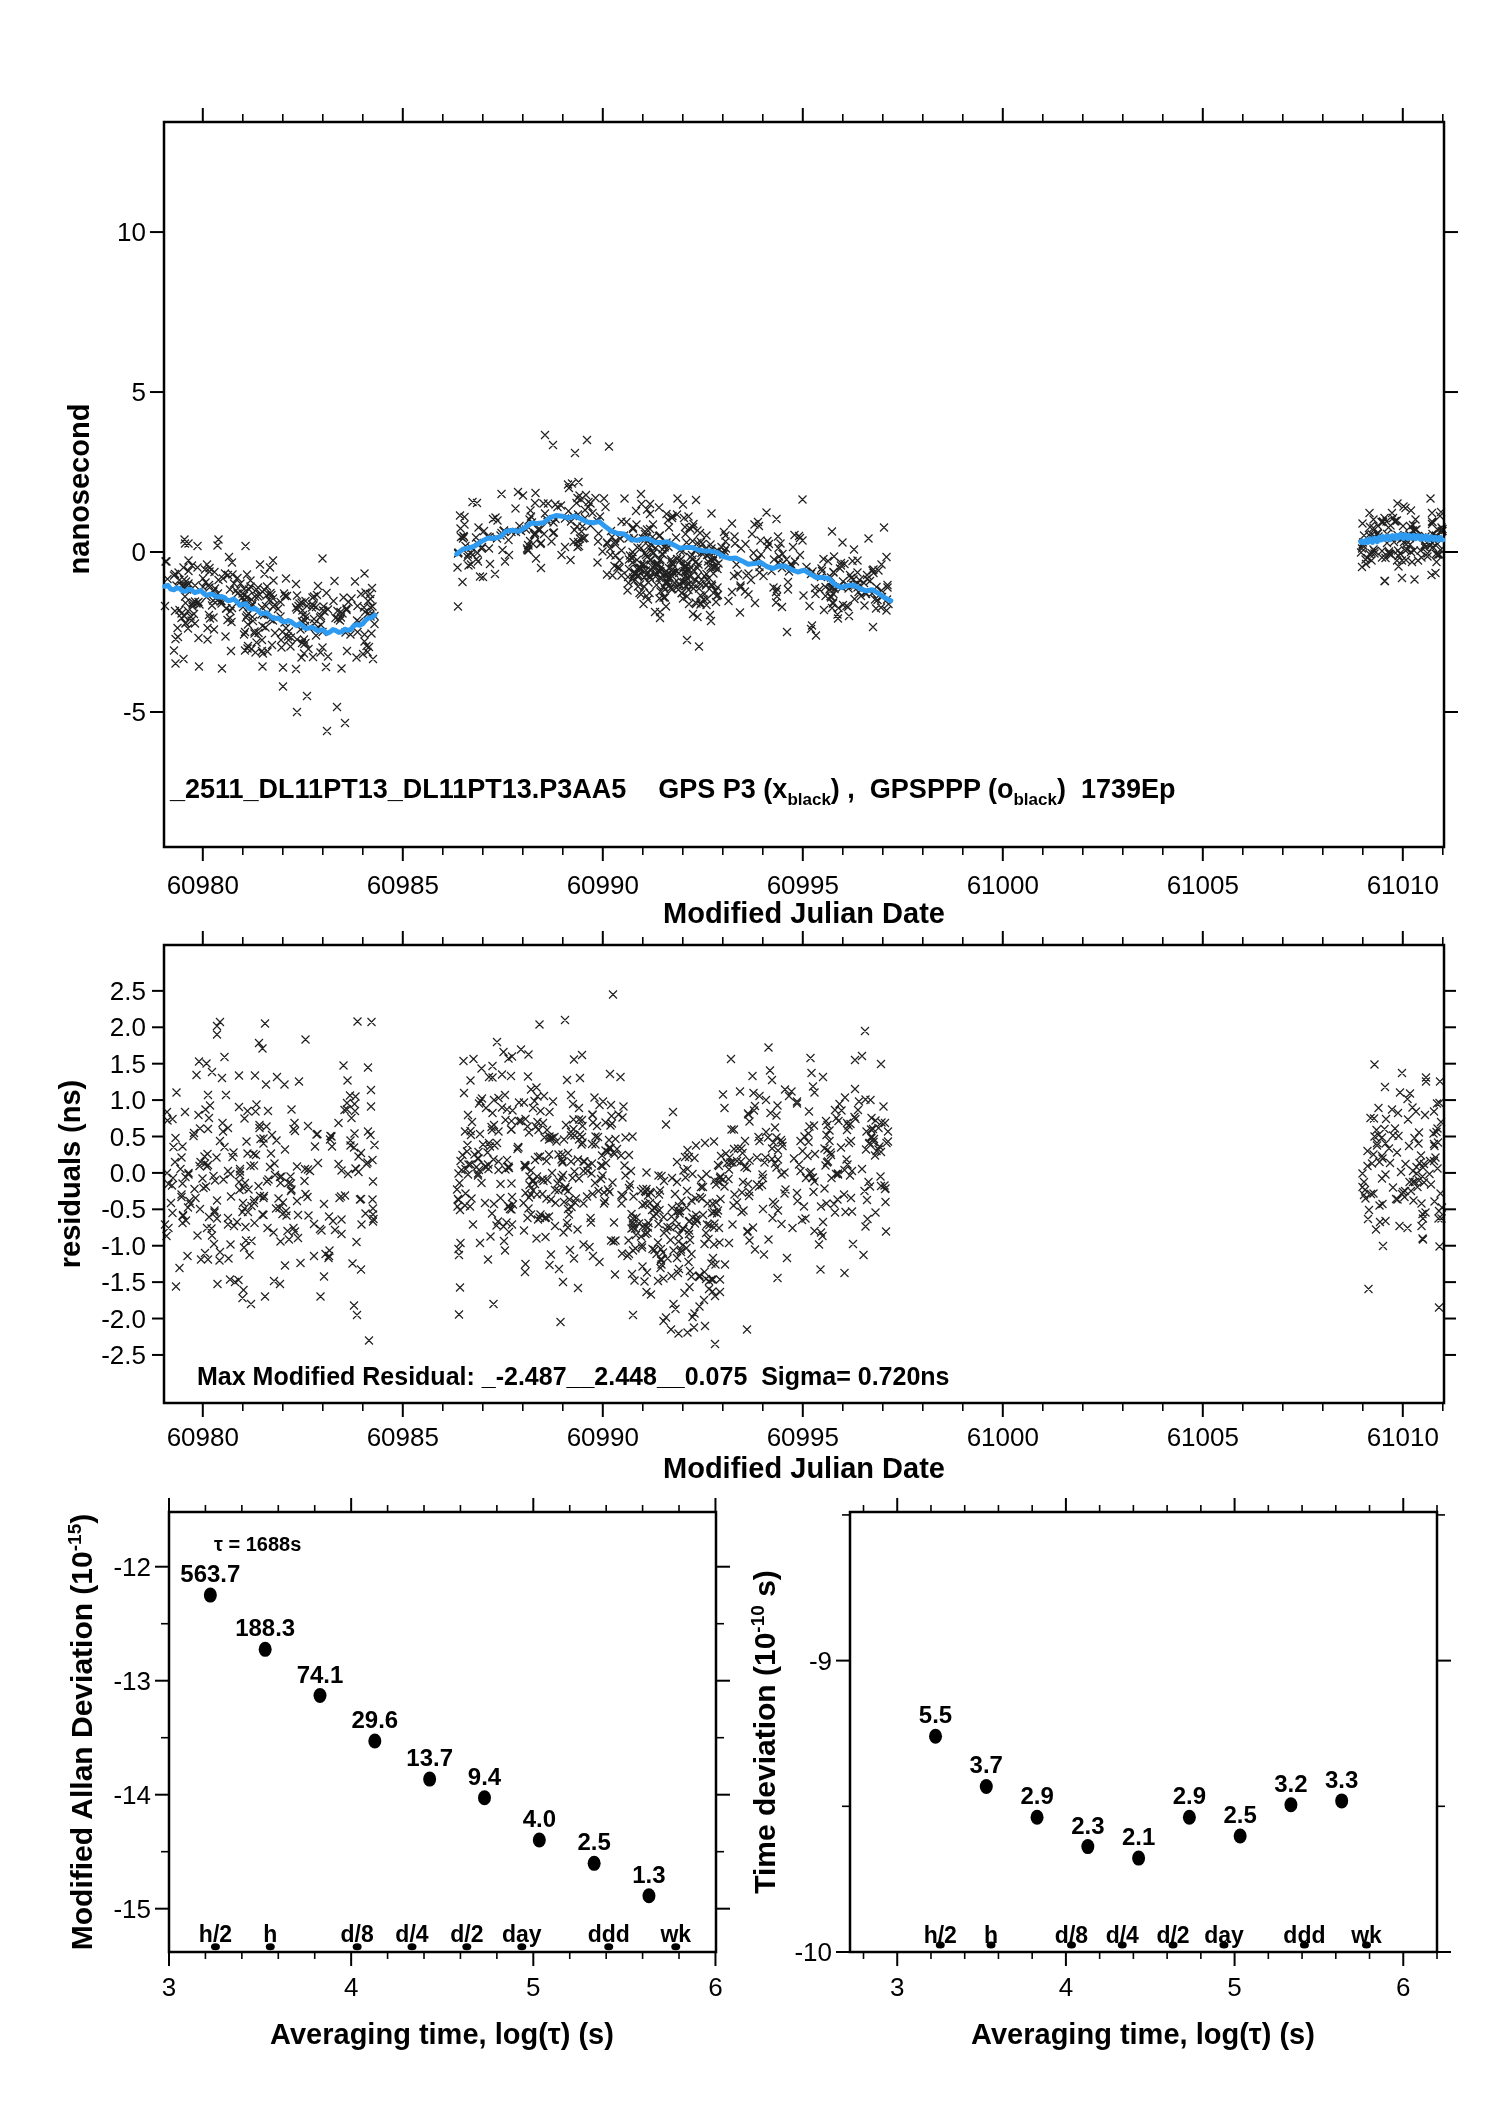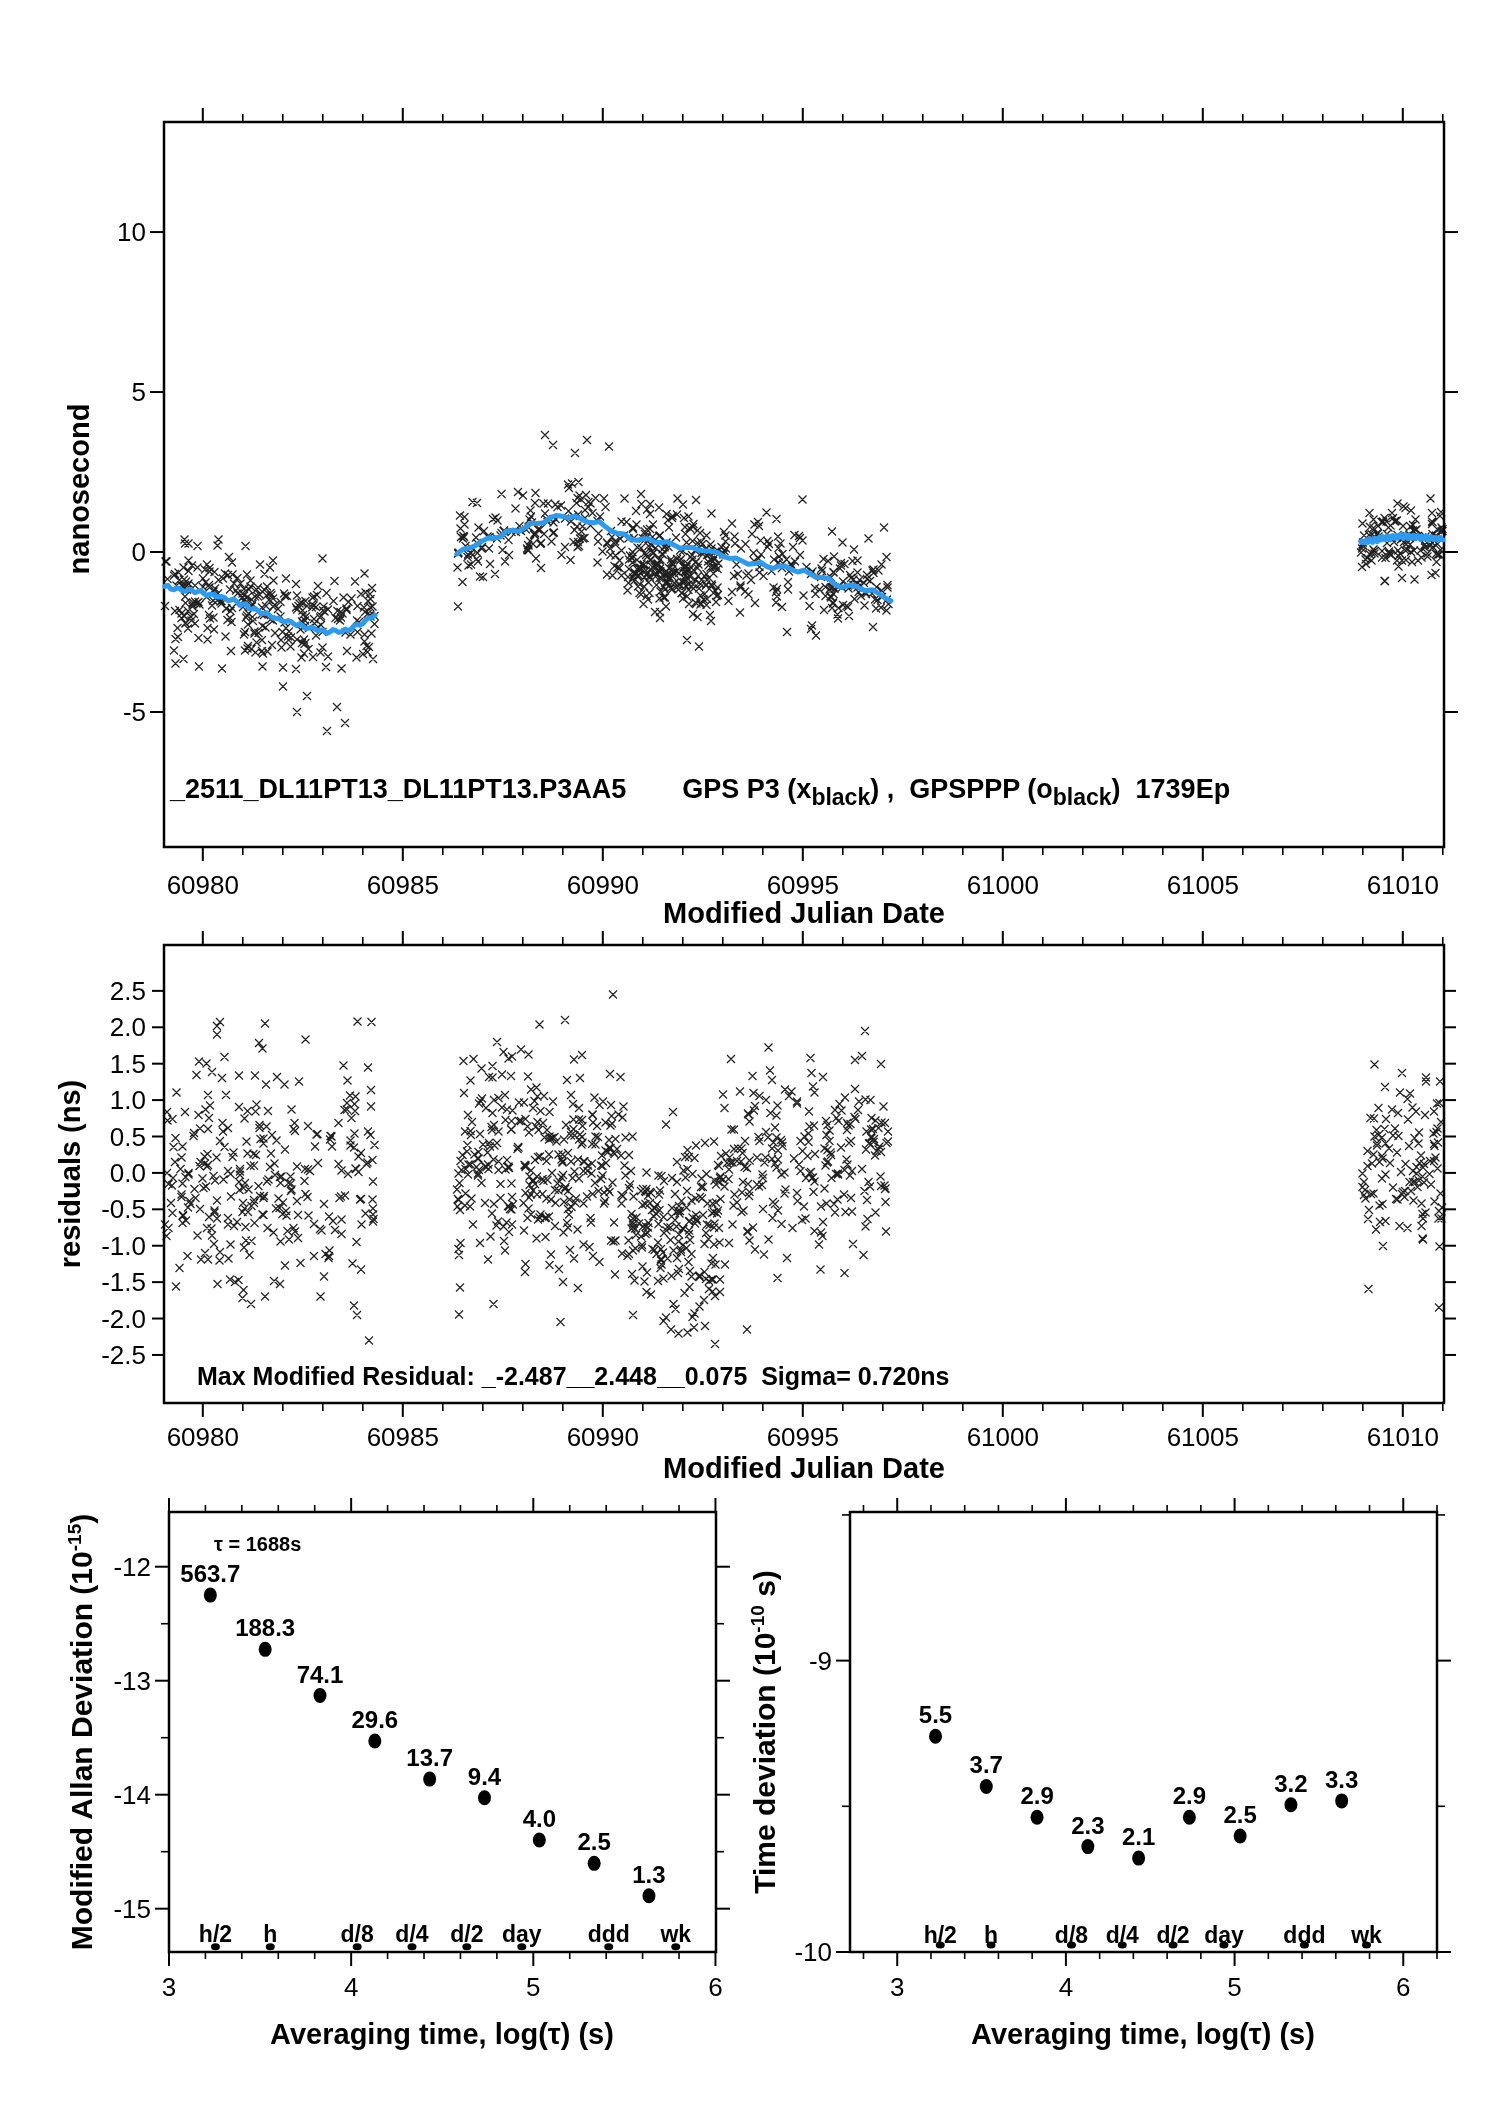--- a/index.html
+++ b/index.html
@@ -4,21 +4,21 @@
 <style>
   html,body{margin:0;padding:0;background:#fff;}
   .page{position:relative;width:1488px;height:2105px;background:#ffffff;overflow:hidden;
         font-family:"Liberation Sans",sans-serif;color:#000;}
   .abs{position:absolute;}
   .rot{transform:translate(-50%,-50%) rotate(-90deg);white-space:nowrap;}
   .ctrx{transform:translateX(-50%);white-space:nowrap;}
   .axis-title{font-weight:bold;font-size:29px;}
   .big-ylab{font-weight:bold;font-size:30px;}
   .panel-title{font-weight:bold;font-size:27px;white-space:pre;}
-  .sub-s{font-size:23px;vertical-align:-7px;}
+  .sub-s{font-size:17px;vertical-align:-7px;}
   .sup-s{font-size:19px;vertical-align:11px;}
   .annot{font-weight:bold;font-size:25px;white-space:pre;}
   .tau{font-weight:bold;font-size:20px;text-align:right;}
   svg text{font-family:"Liberation Sans",sans-serif;fill:#000;}
   svg .ticklab{font-size:26px;}
   svg .redlab{font-size:24px;font-weight:bold;}
   svg .catlab{font-size:23px;font-weight:bold;}
 </style>
 </head>
 <body>
@@ -406,21 +406,21 @@
         <ellipse cx="1240.1525862068966" cy="1836.0439709829825" rx="6.5" ry="7.5" fill="#000"></ellipse>
         <text x="1240.1525862068966" y="1823.0439709829825" text-anchor="middle" class="redlab" fill="#FF0000">2.5</text>
         <ellipse cx="1290.924712643678" cy="1804.803979827312" rx="6.5" ry="7.5" fill="#000"></ellipse>
         <text x="1290.924712643678" y="1791.803979827312" text-anchor="middle" class="redlab" fill="#FF0000">3.2</text>
         <ellipse cx="1341.6968390804598" cy="1800.9098453335955" rx="6.5" ry="7.5" fill="#000"></ellipse>
         <text x="1341.6968390804598" y="1787.9098453335955" text-anchor="middle" class="redlab" fill="#FF0000">3.3</text>
       </g>
     </svg>
 
   
-  <div class="abs panel-title" style="left:170px;top:774px;"><span>_2511_DL11PT13_DL11PT13.P3AA5</span><span style="margin-left:56px;">GPS P3 (x</span><span class="sub-s">black</span><span>) ,  GPSPPP (o</span><span class="sub-s">black</span><span>)  1739Ep</span></div>
+  <div class="abs panel-title" style="left:170px;top:774px;"><span>_2511_DL11PT13_DL11PT13.P3AA5</span><span style="margin-left:32px;">GPS P3 (x</span><span class="sub-s">black</span><span>) ,  GPSPPP (o</span><span class="sub-s">black</span><span>)  1739Ep</span></div>
 
   
   <div class="abs rot axis-title" style="left:79px;top:489px;">nanosecond</div>
   <div class="abs ctrx axis-title" style="left:804px;top:897px;">Modified Julian Date</div>
 
   <div class="abs rot axis-title" style="left:70px;top:1174px;">residuals (ns)</div>
   <div class="abs ctrx axis-title" style="left:804px;top:1452px;">Modified Julian Date</div>
 
   <div class="abs rot big-ylab" style="left:81px;top:1732px;"><span>Modified Allan Deviation (10</span><span class="sup-s">-15</span><span>)</span></div>
   <div class="abs ctrx axis-title" style="left:442px;top:2018px;">Averaging time, log(τ) (s)</div>

